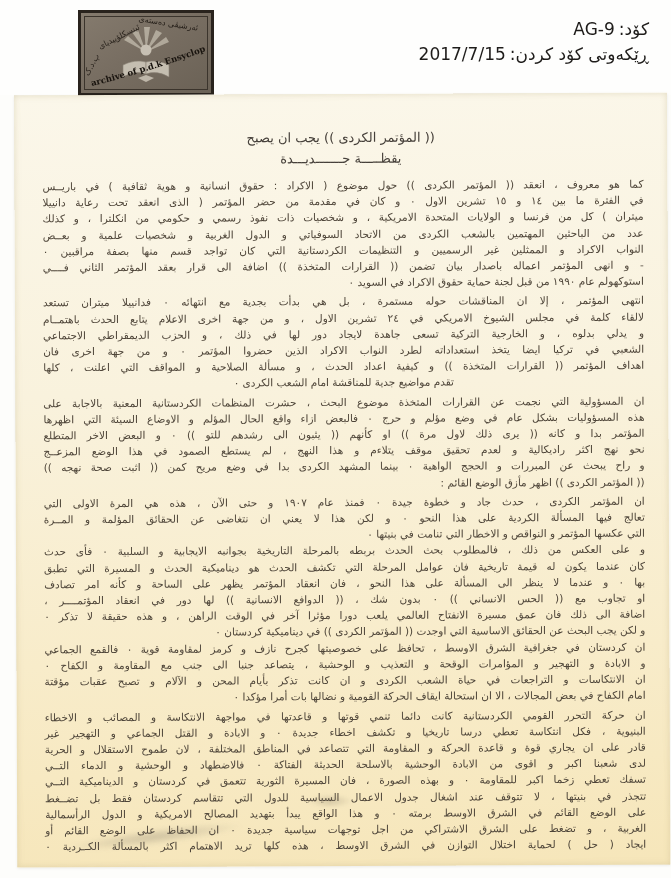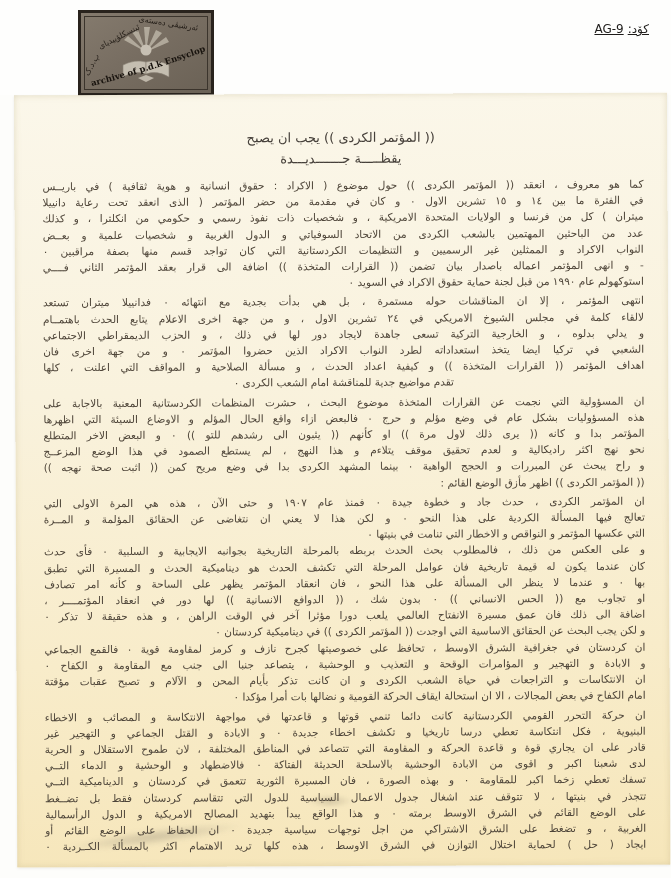--- a/index.html
+++ b/index.html
@@ -3,21 +3,21 @@
 <meta charset="utf-8">
 <style>
   html,body{margin:0;padding:0;background:#ffffff;}
   .canvas{position:relative;width:671px;height:878px;background:#fdfdfb;overflow:hidden;
           font-family:"DejaVu Sans",sans-serif;}
 
   
   .archive-header{position:absolute;left:0;top:0;width:671px;height:95px;background:#fefefd;}
   .stamp{position:absolute;left:78px;top:10px;width:136px;height:86px;}
   .meta{position:absolute;right:22px;top:17px;text-align:right;direction:rtl;
-        color:#1e1c1a;font-size:12px;line-height:25px;text-decoration:underline;}
+        color:#1e1c1a;font-size:17px;line-height:25px;}
   .meta .lbl{margin-left:4px;}
 
   
   .page{position:absolute;left:14px;top:94px;width:653px;height:772px;
         background:linear-gradient(178deg,#fbf7ea 0%,#f9f2dd 38%,#f8ecca 72%,#f6e6ba 100%);
         box-shadow:0 0 6px rgba(180,165,120,.35) inset, 0 1px 3px rgba(0,0,0,.08);
         transform:rotate(-0.25deg);transform-origin:50% 0;}
   .doc{direction:rtl;color:#4c4339;}
   .doc-title{padding-top:33px;text-align:center;font-size:13px;line-height:21px;
              color:#46403a;letter-spacing:.5px;}
@@ -77,20 +77,23 @@
         <text font-size="8.5" font-family="DejaVu Serif, serif" font-weight="bold" fill="#18130e">
           <textPath href="#arcB" startOffset="4">archive of p.d.k Ensyclopedia</textPath>
         </text>
       </svg>
     </div>
 
     <div class="meta">
       <div class="meta-line">
         <span class="lbl">کۆد:</span><span>AG-9</span>
       </div>
+      <div class="meta-line">
+        <span class="lbl">ڕێکەوتی کۆد کردن:</span><span>2017/7/15</span>
+      </div>
     </div>
   </div>
 
   <div class="page">
     <div class="doc">
       <div class="doc-title">
         <div>(( المؤتمر الكردى )) يجب ان يصبح</div>
         <div>يقظـــــة جـــــــديـــدة</div>
       </div>
       <div class="doc-body">

